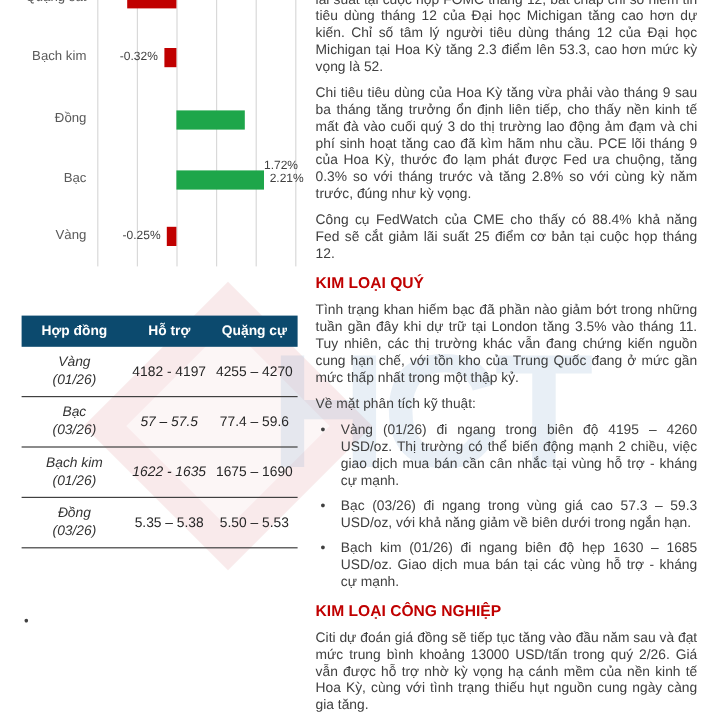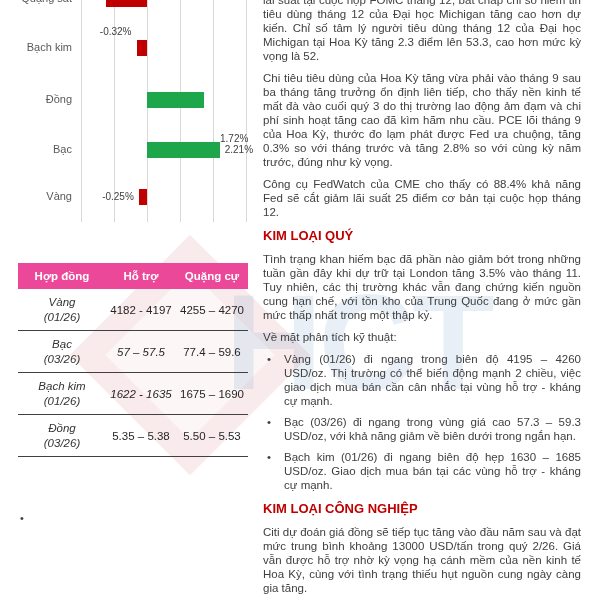--- a/index.html
+++ b/index.html
@@ -22,21 +22,21 @@
   .chart { position:absolute; left:0; top:0; width:250px; height:226px; }
   .gridline { position:absolute; top:0; height:222px; width:1px; background:#d9d9d9; }
   .bar { position:absolute; height:16px; }
   .bar.pos { background:#1ea64a; }
   .bar.neg { background:#c00000; }
   .cat-label { position:absolute; right:178px; width:120px; text-align:right;
                font-size:11px; color:#595959; white-space:nowrap; }
   .val-label { position:absolute; font-size:10px; color:#404040; white-space:nowrap; }
 
   .sr-table { position:absolute; left:18px; top:263px; width:230px; font-size:11.5px; }
-  .sr-head { display:flex; background:#ec4899; color:#ffffff; font-weight:bold;
+  .sr-head { display:flex; background:#0c4a6e; color:#ffffff; font-weight:bold;
              height:26px; align-items:center; }
   .sr-row { display:flex; height:42px; align-items:center; border-bottom:1.2px solid #404040; }
   .c1 { width:88px; text-align:center; }
   .c2 { width:70px; text-align:center; }
   .c3 { width:72px; text-align:center; }
   .contract { font-style:italic; color:#333333; line-height:1.3; }
   .ital { font-style:italic; }
   .sr-row .c2, .sr-row .c3 { color:#262626; }
 
   .events { position:absolute; left:20px; top:502px; width:220px; }
@@ -71,21 +71,21 @@
         <div class="gridline" style="left: 81.2px;"></div>
         <div class="gridline" style="left: 114.1px;"></div>
         <div class="gridline" style="left: 147px;"></div>
         <div class="gridline" style="left: 179.9px;"></div>
         <div class="gridline" style="left: 212.8px;"></div>
         <div class="gridline" style="left: 245.7px;"></div>
         <div class="bar neg" style="width: 41.1px; top: -9px; left: 105.9px;"></div>
         <div class="cat-label" style="top: -8px;">Quặng sắt</div>
         <div class="bar neg" style="width: 10.5px; top: 40px; left: 136.5px;"></div>
         <div class="cat-label" style="top: 41px;">Bạch kim</div>
-        <div class="val-label" style="top: 26px; right: 118.5px;">-0.32%</div>
+        <div class="val-label" style="top: 42px; right: 118.5px;">-0.32%</div>
         <div class="bar pos" style="width: 56.6px; top: 92px; left: 147px;"></div>
         <div class="cat-label" style="top: 93px;">Đồng</div>
         <div class="val-label" style="top: 94px; left: 220px; margin-top: 39px;">1.72%</div>
         <div class="bar pos" style="width: 72.7px; top: 142px; left: 147px;"></div>
         <div class="cat-label" style="top: 143px;">Bạc</div>
         <div class="val-label" style="top: 144px; left: 224.7px;">2.21%</div>
         <div class="bar neg" style="width: 8.2px; top: 189px; left: 138.8px;"></div>
         <div class="cat-label" style="top: 190px;">Vàng</div>
         <div class="val-label" style="top: 191px; right: 116.2px;">-0.25%</div>
       </div>

